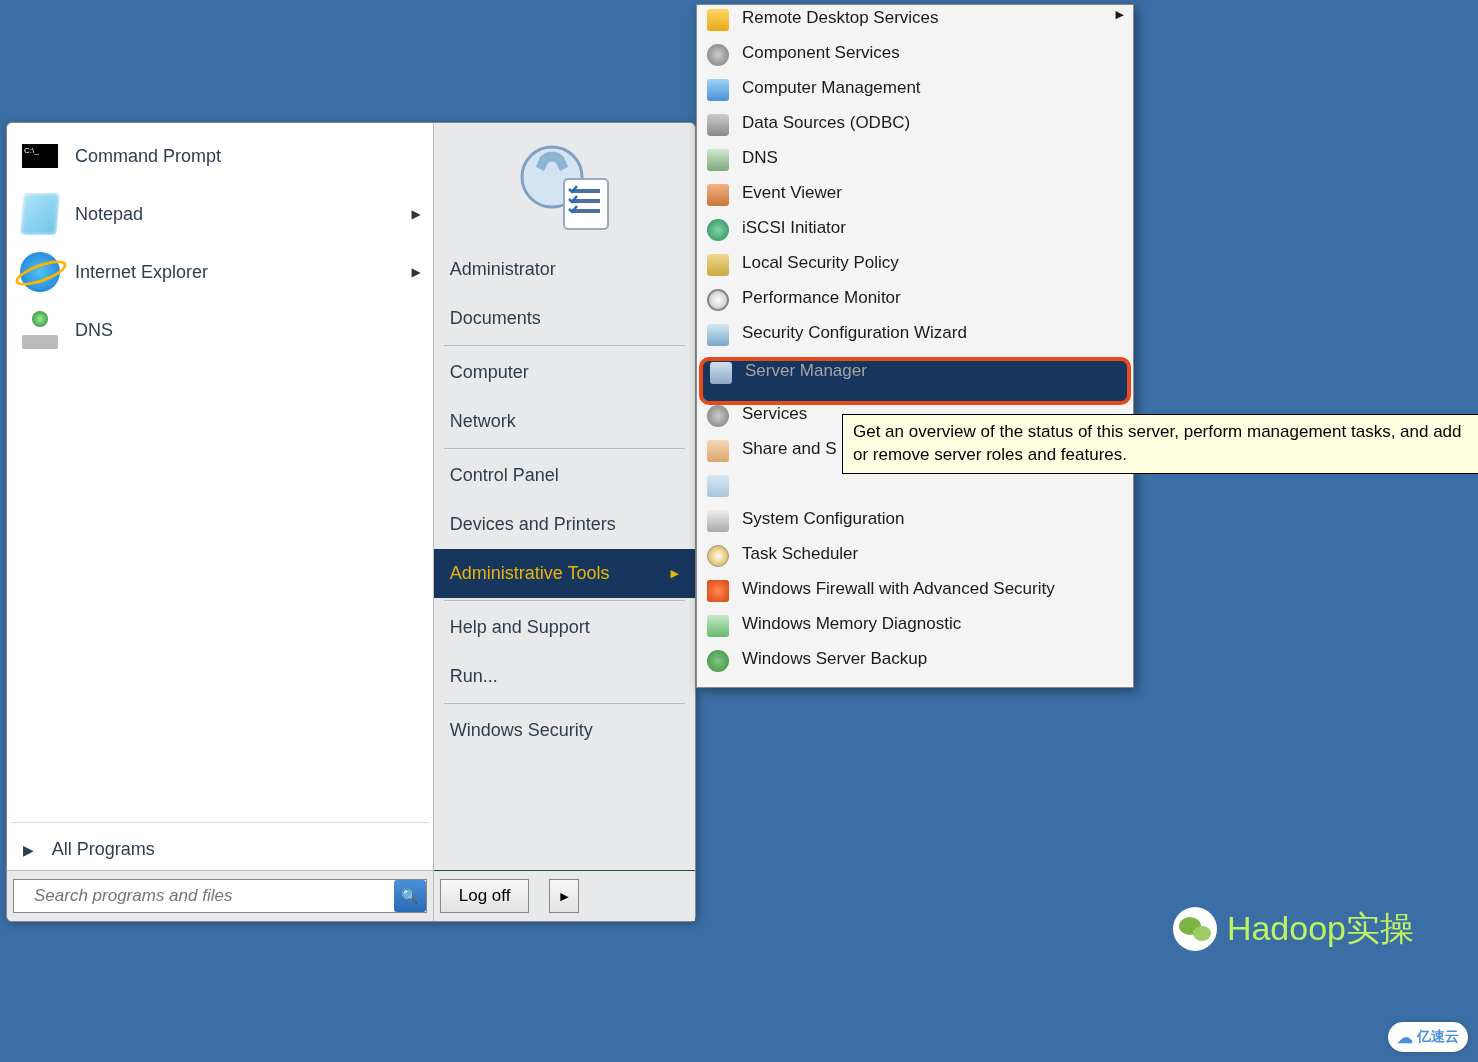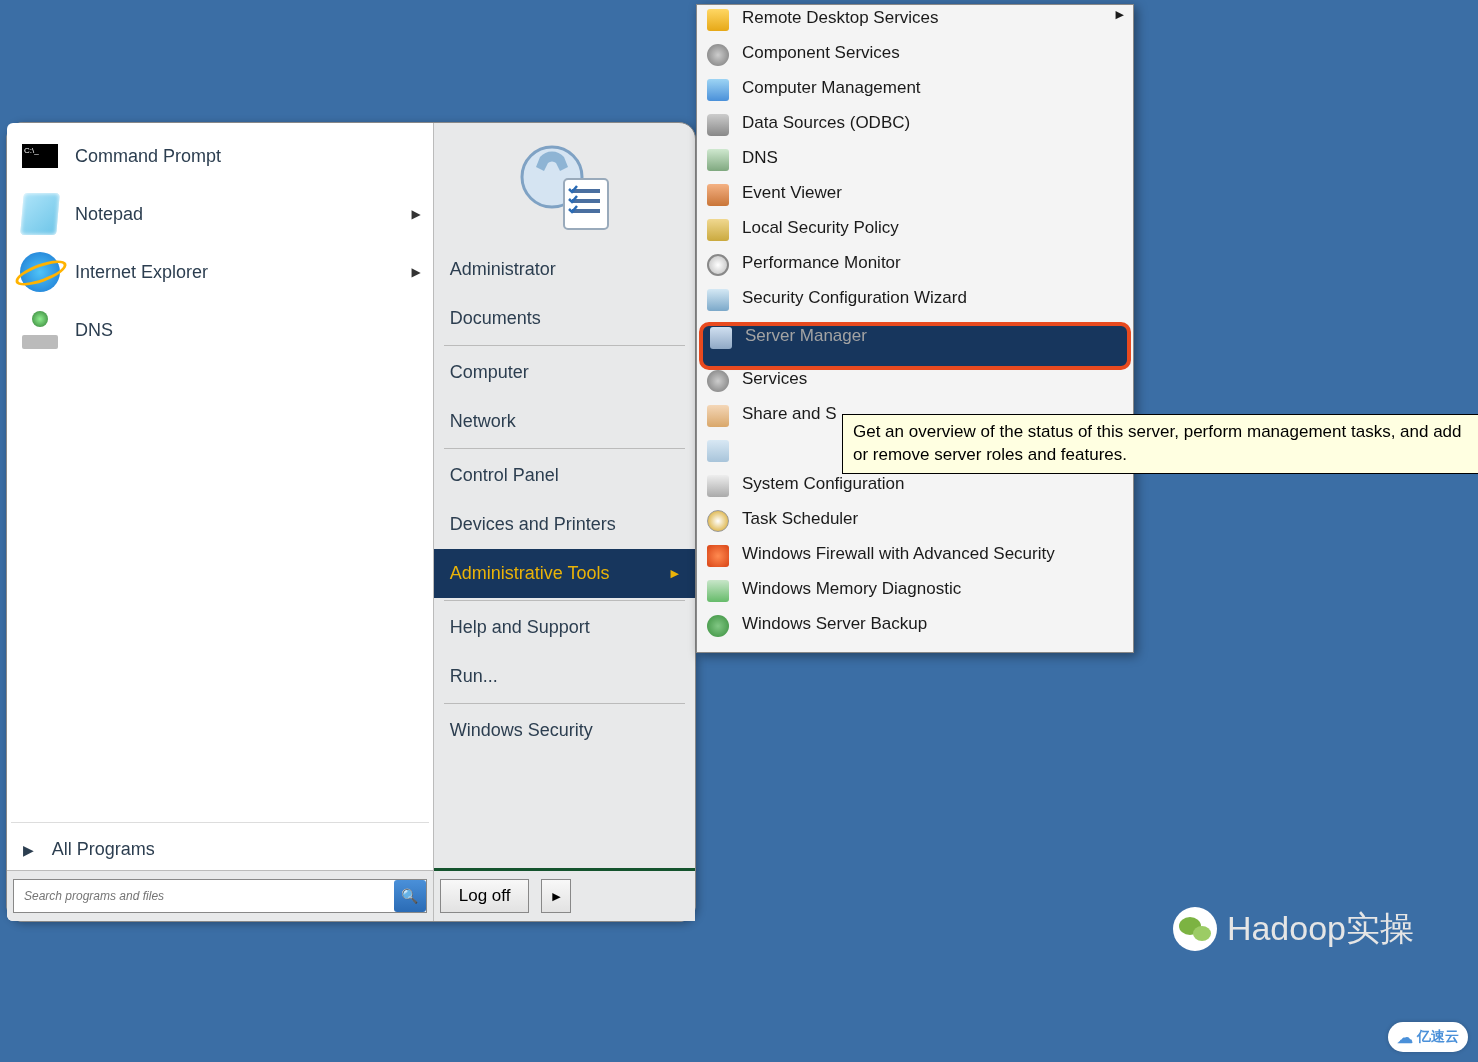--- a/index.html
+++ b/index.html
@@ -12,21 +12,21 @@
   overflow: hidden;
 }
 .start-menu {
   position: absolute;
   left: 6px;
   top: 122px;
   width: 690px;
   height: 800px;
   background: #e8e9ea;
   border: 1px solid #888;
-  border-radius: 17px;
+  border-radius: 6px;
   box-shadow: 2px 2px 8px rgba(0,0,0,0.3);
   display: flex;
 }
 .left-panel {
   width: 428px;
   background: #fff;
   border-radius: 6px 0 0 6px;
   border-right: 1px solid #bbb;
   display: flex;
   flex-direction: column;
@@ -66,22 +66,22 @@
 .search-row {
   display: flex; gap: 8px; padding: 8px 6px; background: #e8e9ea;
   border-top: 1px solid #bbb; margin: 0 -4px -4px -4px;
   border-radius: 0 0 0 6px;
 }
 .search-box {
   flex: 1; display: flex; background: #fff; border: 1px solid #888;
   height: 34px; align-items: center;
 }
 .search-box input {
-  flex: 1; border: none; outline: none; font-size: 12px;
-  padding: 0 10px; font-style: italic; color: #737373;
+  flex: 1; border: none; outline: none; font-size: 17px;
+  padding: 0 20px; font-style: italic; color: #737373;
 }
 .search-btn {
   width: 32px; height: 32px; background: linear-gradient(#4a90d9,#2a6bb5);
   border-radius: 3px; display: flex; align-items: center; justify-content: center;
   color: #fff; font-size: 14px;
 }
 .right-panel {
   width: 262px;
   display: flex; flex-direction: column;
   padding-top: 2px;
@@ -92,22 +92,22 @@
 .admin-tools-svg { width: 100px; height: 96px; }
 .right-item {
   padding: 14px 16px; font-size: 18px; color: #2c3e50;
   display: flex; align-items: center; justify-content: space-between;
 }
 .right-item.selected {
   background: #17365d; color: #eab308;
 }
 .right-divider { height: 1px; background: #bbb; margin: 2px 10px; }
 .logoff-row {
-  display: flex; gap: 12px; padding: 8px 6px; margin: auto 0 0 0;
-  background: #e8e9ea; border-top: 3px solid #14532d;
+  display: flex; gap: 20px; padding: 8px 6px; margin: auto 0 0 0;
+  background: #e8e9ea; border-top: 1px solid #14532d;
 }
 .logoff-btn {
   height: 34px; padding: 0 18px; border: 1px solid #888;
   background: linear-gradient(#f8f8f8,#e2e2e2);
   font-size: 17px; display: flex; align-items: center;
 }
 .logoff-arrow {
   width: 30px; height: 34px; border: 1px solid #888;
   background: linear-gradient(#f8f8f8,#e2e2e2);
   display: flex; align-items: center; justify-content: center;
@@ -151,21 +151,21 @@
   border: 1px solid #000;
   padding: 6px 10px;
   font-size: 17px;
   color: #000;
   line-height: 1.35;
 }
 
 .watermark {
   position: absolute; right: 64px; bottom: 110px;
   display: flex; align-items: center; gap: 10px;
-  color: #e5e5e5; font-size: 34px; font-weight: 500;
+  color: #bef264; font-size: 34px; font-weight: 500;
 }
 .wechat-icon {
   width: 44px; height: 44px; border-radius: 50%; background: #fff;
   display: flex; align-items: center; justify-content: center;
   position: relative;
 }
 .wechat-icon::before, .wechat-icon::after {
   content: ""; position: absolute; border-radius: 50%;
 }
 .wechat-icon::before { width: 22px; height: 18px; background: #7cb342; left: 6px; top: 10px; }
@@ -342,20 +342,26 @@
       <span class="sub-label">DNS</span>
     </div>
   <div class="sub-item">
       <span class="sub-icon">
         <span class="ico ico-event"></span>
       </span>
       <span class="sub-label">Event Viewer</span>
     </div>
   <div class="sub-item">
       <span class="sub-icon">
+        <span class="ico ico-globe"></span>
+      </span>
+      <span class="sub-label">iSCSI Initiator</span>
+    </div>
+  <div class="sub-item">
+      <span class="sub-icon">
         <span class="ico ico-lock"></span>
       </span>
       <span class="sub-label">Local Security Policy</span>
     </div>
   <div class="sub-item">
       <span class="sub-icon">
         <span class="ico ico-perf"></span>
       </span>
       <span class="sub-label">Performance Monitor</span>
     </div>

